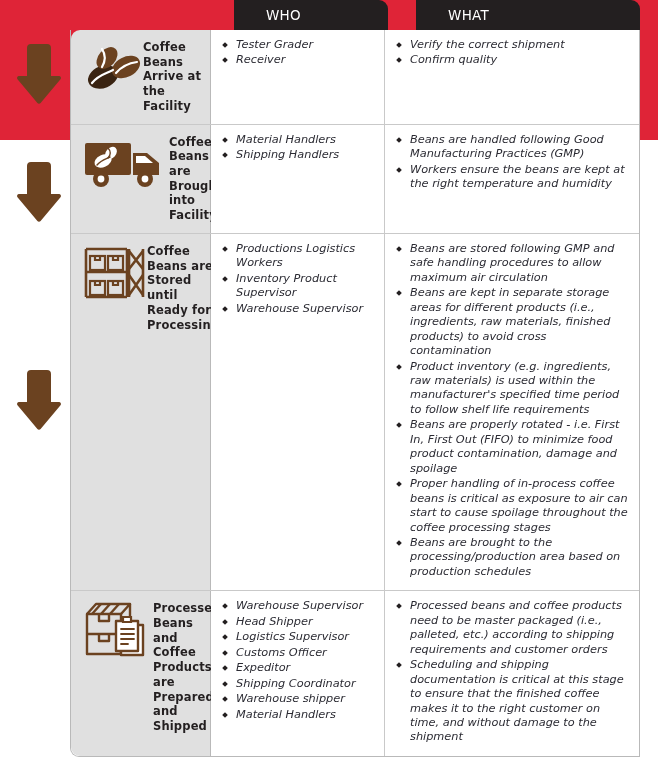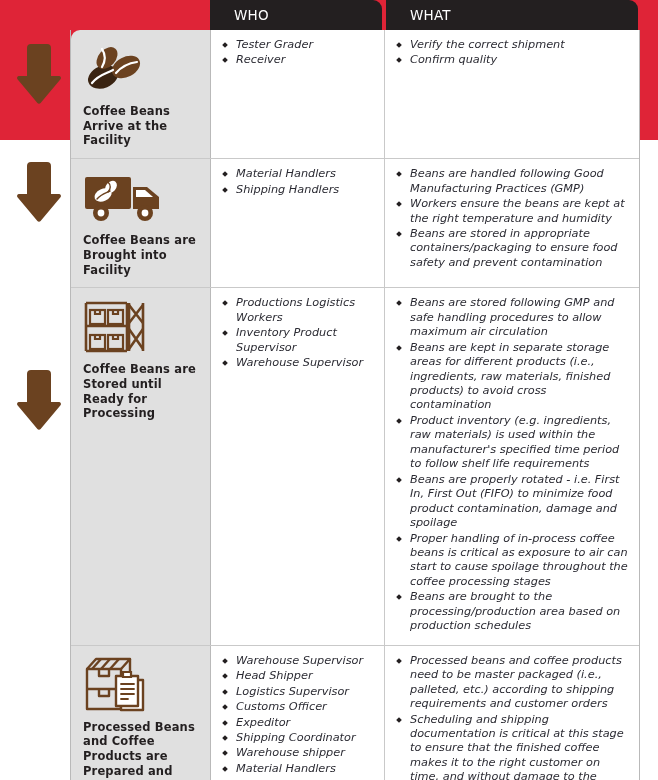--- a/index.html
+++ b/index.html
@@ -65,24 +65,25 @@
     display: flex;
     height: 30px;
     margin-left: 140px;
     gap: 4px;
   }
   .col-head {
     background: #231f20;
     color: #ffffff;
     font-size: 13.5px;
     line-height: 30px;
-    padding-left: 24px;
+    padding-left: 32px;
     border-radius: 0 9px 0 0;
     letter-spacing: .2px;
     box-sizing: border-box;
+    margin-left: 24px;
   }
   .col-head.who  { width: 172px; }
   .col-head.what { width: 252px; }
 
   #body-rows {
     border-left: 1px solid #b9b9b9;
     border-right: 1px solid #b9b9b9;
     border-bottom: 1px solid #b9b9b9;
     border-radius: 0 0 0 9px;
     box-sizing: border-box;
@@ -95,21 +96,21 @@
   }
   .matrix-row:first-child { border-top: none; }
 
   .stage-cell {
     width: 140px;
     flex: 0 0 140px;
     background: #e0e0e0;
     box-sizing: border-box;
     padding: 10px 8px 10px 12px;
     display: flex;
-    flex-direction: column;
+    flex-direction: row;
     justify-content: flex-start;
     border-right: 1px solid #b9b9b9;
   }
   .matrix-row:first-child .stage-cell { border-radius: 9px 0 0 0; }
   .matrix-row:last-child  .stage-cell { border-radius: 0 0 0 9px; }
 
   .stage-icon {
     height: 58px;
     display: flex;
     align-items: center;
@@ -256,21 +257,20 @@
       <div class="who-cell">
         <ul class="bullets">
           <li>Material Handlers</li>
           <li>Shipping Handlers</li>
         </ul>
       </div>
       <div class="what-cell">
         <ul class="bullets">
           <li>Beans are handled following Good Manufacturing Practices (GMP)</li>
           <li>Workers ensure the beans are kept at the right temperature and humidity</li>
-          <li>Beans are stored in appropriate containers/packaging to ensure food safety and prevent contamination</li>
         </ul>
       </div>
     </div>
 
     <div class="matrix-row">
       <div class="stage-cell">
         <div class="stage-icon">
           <svg width="64" height="56" viewBox="0 0 64 56" aria-hidden="true">
             <g stroke="#6b4220" stroke-width="2.6" fill="none">
               <path d="M3 4 v48"></path>

